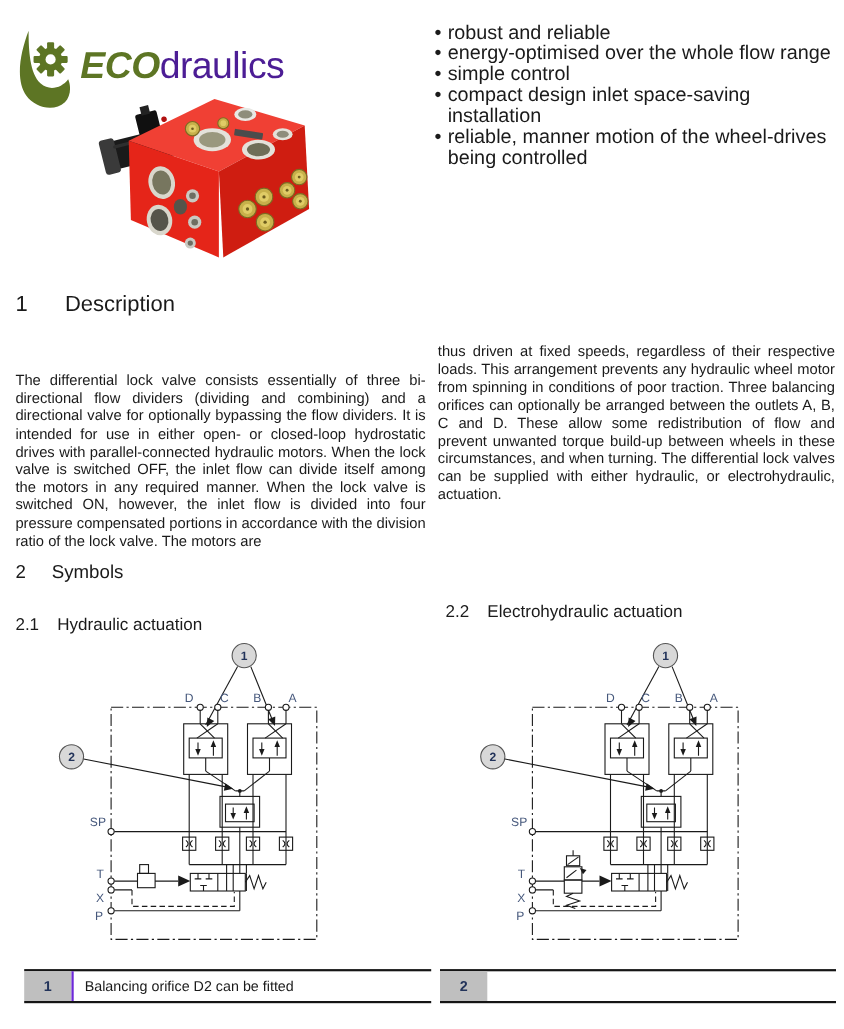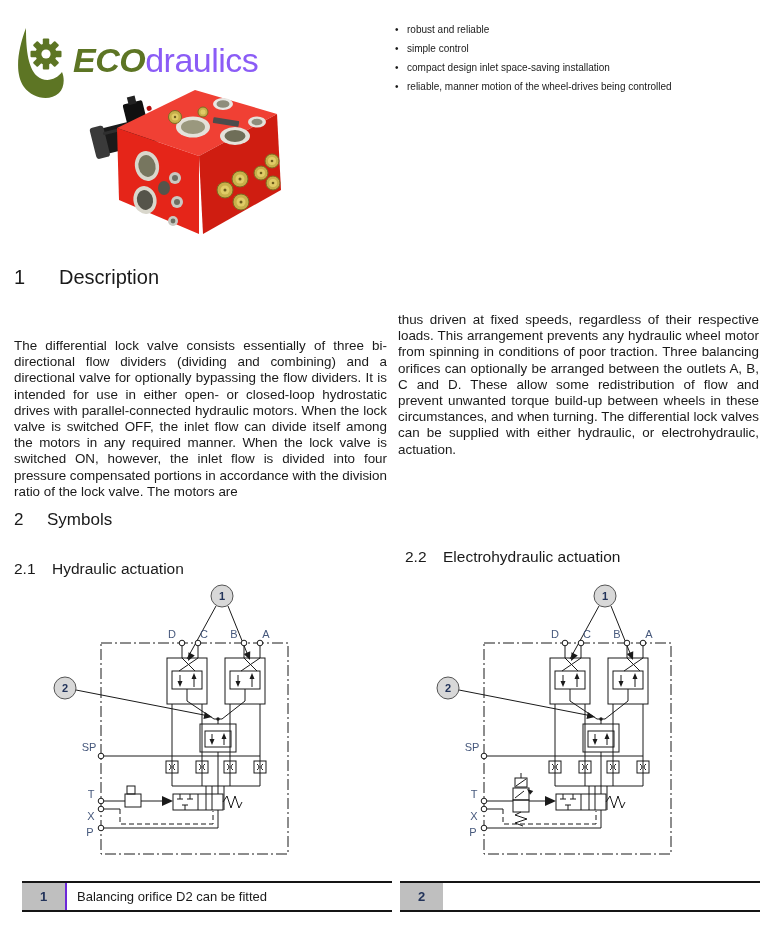--- a/index.html
+++ b/index.html
@@ -2,25 +2,25 @@
 <html><head>
 <meta charset="utf-8">
 <style>
   html,body{margin:0;padding:0;background:#fff;}
   .page{position:relative;width:767px;height:935px;background:#fff;overflow:hidden;
         font-family:"Liberation Sans",sans-serif;color:#1a1a1a;}
   
   .logo{position:absolute;left:13px;top:27px;display:flex;align-items:flex-start;}
   .logotype{margin-left:6px;margin-top:16px;font-size:34px;letter-spacing:-0.5px;line-height:1;}
   .logotype .eco{font-weight:700;color:#5d7524;font-style:italic;}
-  .logotype .draulics{font-weight:400;color:#8b5cf6;}
+  .logotype .draulics{font-weight:400;color:#4c1d95;}
   .product{position:absolute;left:85px;top:84px;width:216px;height:152px;}
   
   .features{position:absolute;left:395px;top:20px;width:364px;margin:0;padding:0;list-style:none;
-            font-size:10px;line-height:19px;}
+            font-size:18px;line-height:19px;}
   .features li{position:relative;padding-left:12px;}
   .features li::before{content:"\2022";position:absolute;left:0;top:0;}
   
   .h-sec{position:absolute;display:flex;font-weight:400;margin:0;}
   .h1{font-size:20px;}
   .h1 .num{width:45px;}
   .h2{font-size:17px;}
   .h2 .num{width:33px;}
   .h3{font-size:15.5px;}
   .h3 .num{width:38px;}
@@ -136,20 +136,21 @@
           <circle cx="187" cy="77" r="1.3" fill="#6d5d1d"></circle>
         <circle cx="188" cy="99" r="7" fill="#c7b04a" stroke="#7c6b22"></circle>
           <circle cx="188" cy="99" r="4" fill="#e0cc66"></circle>
           <circle cx="188" cy="99" r="1.3" fill="#6d5d1d"></circle>
       </g>
     </svg>
   </div>
 
   <ul class="features">
     <li>robust and reliable</li>
+    <li>energy-optimised over the whole flow range</li>
     <li>simple control</li>
     <li>compact design inlet space-saving installation</li>
     <li>reliable, manner motion of the wheel-drives being controlled</li>
   </ul>
 
   <h1 class="h-sec h1" style="left:14px;top:266px;">
     <span class="num">1</span>
     <span>Description</span>
   </h1>
   <div class="col col1">The differential lock valve consists essentially of three bi-directional flow dividers (dividing and combining) and a directional valve for optionally bypassing the flow dividers. It is intended for use in either open- or closed-loop hydrostatic drives with parallel-connected hydraulic motors. When the lock valve is switched OFF, the inlet flow can divide itself among the motors in any required manner. When the lock valve is switched ON, however, the inlet flow is divided into four pressure compensated portions in accordance with the division ratio of the lock valve. The motors are</div>

